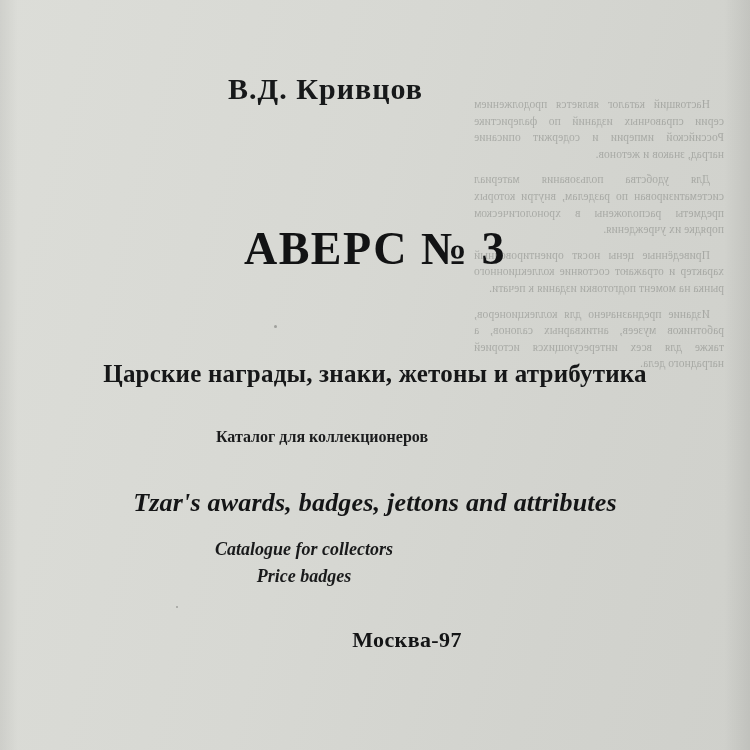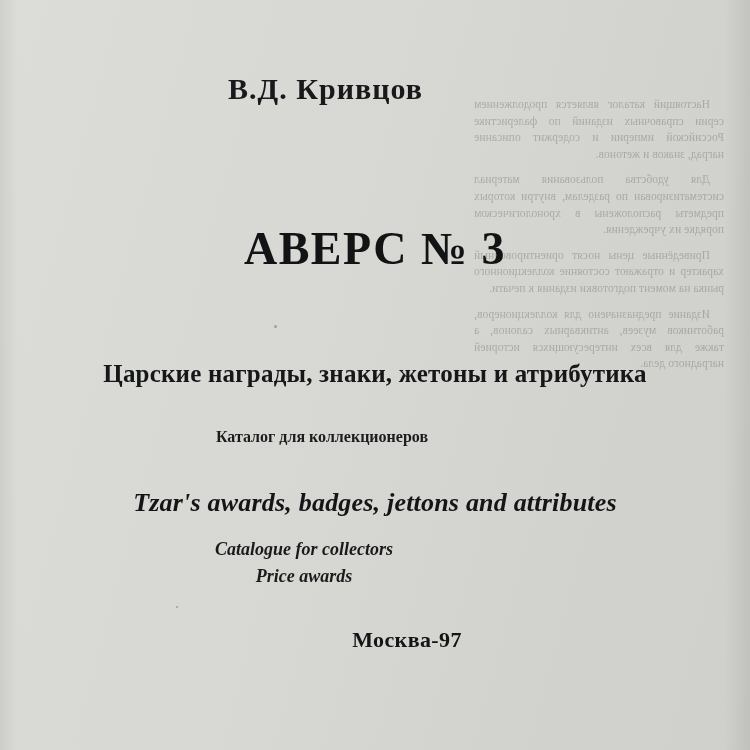--- a/index.html
+++ b/index.html
@@ -186,19 +186,19 @@
     <div class="main-title">АВЕРС № 3</div>
 
     <div class="subtitle-ru">Царские награды, знаки, жетоны и атрибутика</div>
 
     <div class="subtitle-ru-small">Каталог для коллекционеров</div>
 
     <div class="title-en">Tzar's awards, badges, jettons and attributes</div>
 
     <div class="subtitle-en">
       <div>Catalogue for collectors</div>
-      <div>Price awards</div>
+      <div>Price badges</div>
     </div>
 
     <div class="imprint">Москва-97</div>
 
   </div>
 </div>
 
 </body></html>

